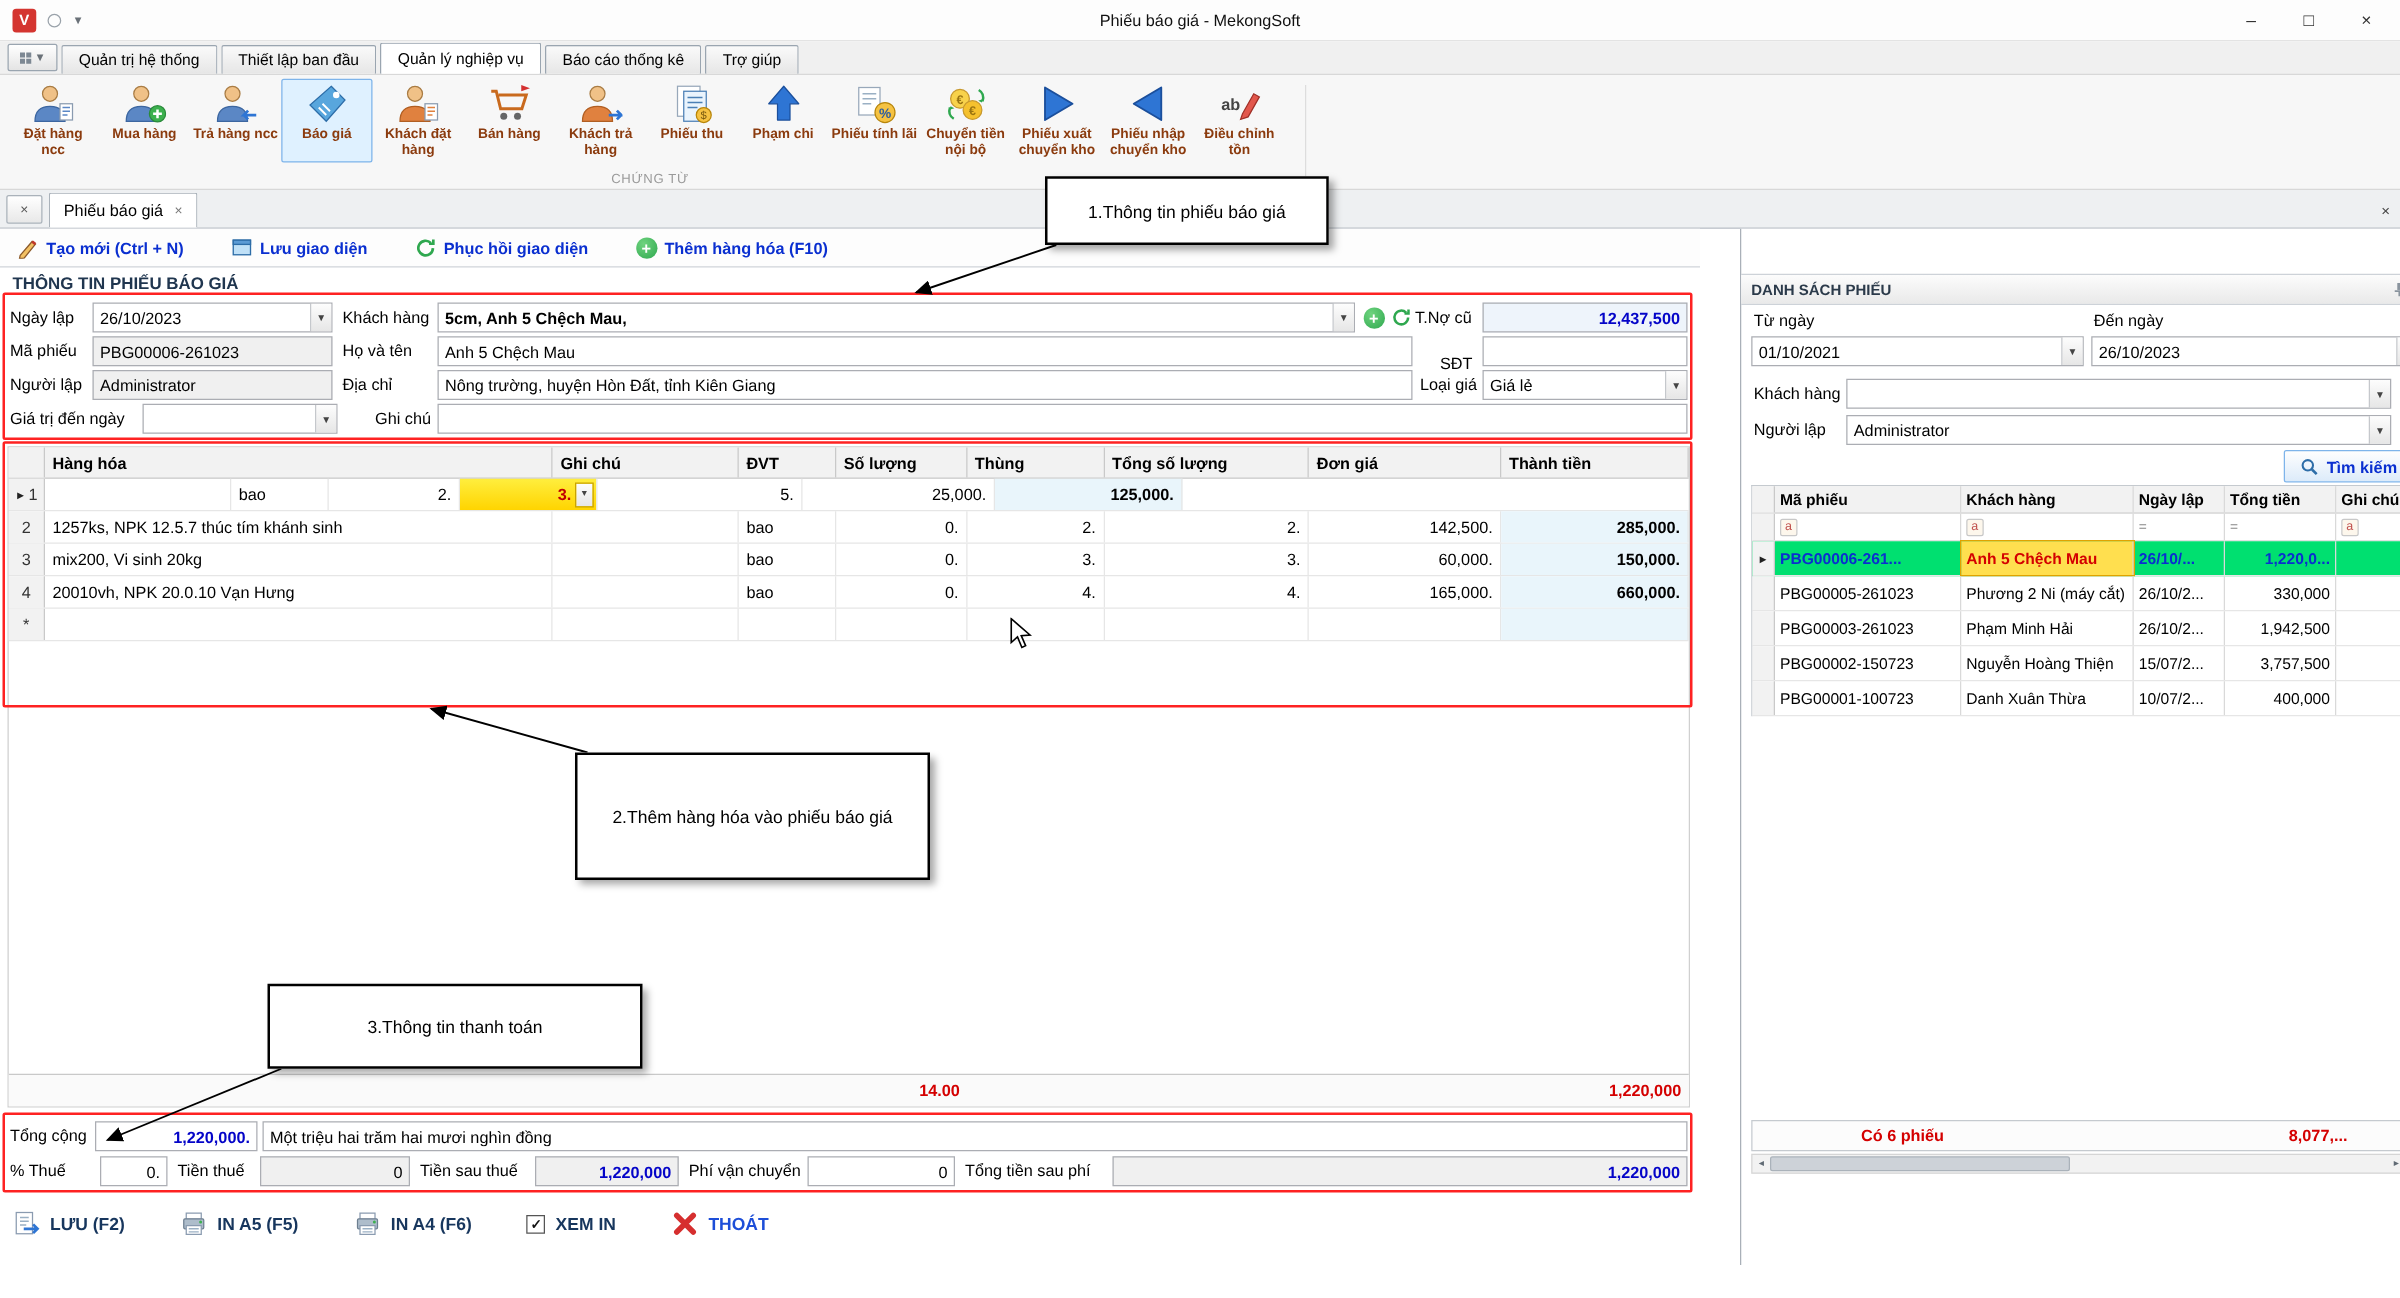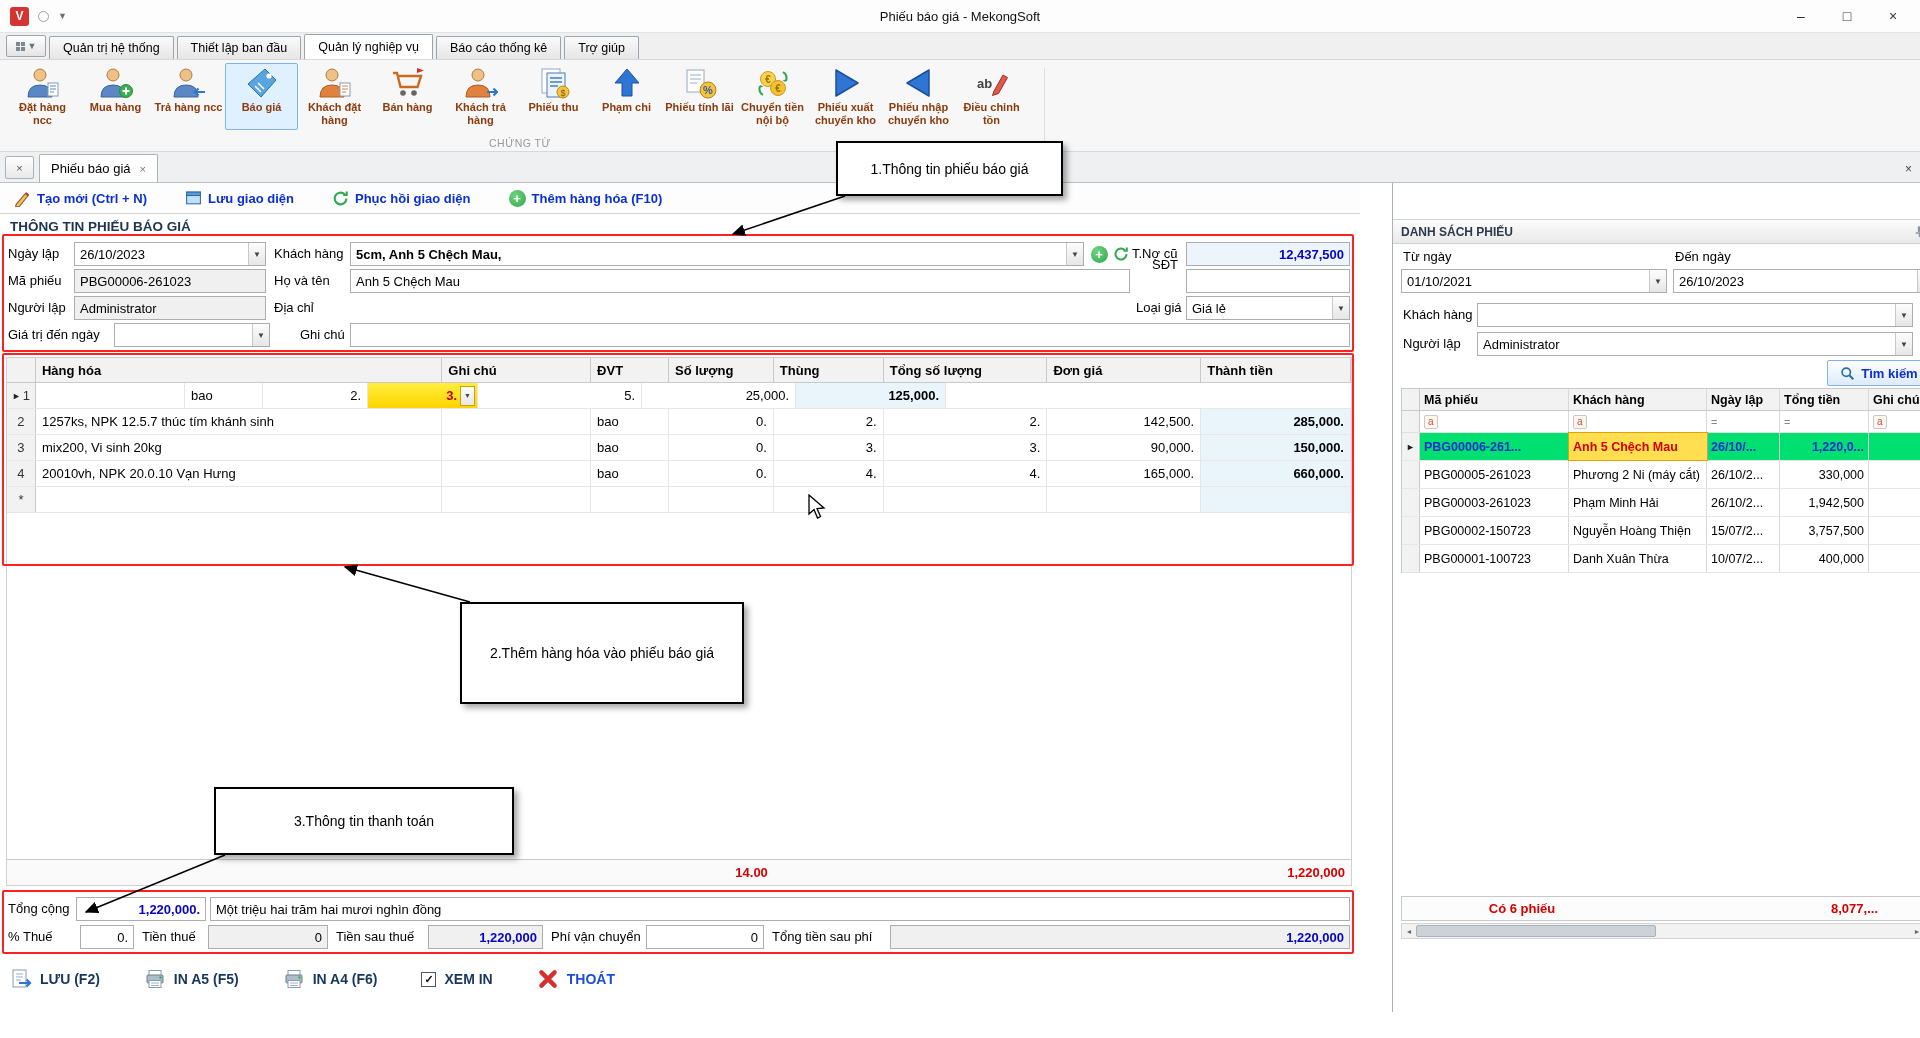--- a/index.html
+++ b/index.html
@@ -349,26 +349,27 @@
           <path d="M13.8 1.5v3.2h-3.2" fill="none" stroke="#2fa84f" stroke-width="2"></path>
         </svg>
     </span>
     <span class="lbl" style="left:1126px;top:3px">T.Nợ cũ</span>
     <input class="tb num blue ltblue" style="left: 1180px; top: 3px; width: 164px;" value="12,437,500">
 
     <span class="lbl" style="left:2px;top:30px">Mã phiếu</span>
     <input class="tb gray" style="left: 68px; top: 30px; width: 192px;" value="PBG00006-261023">
     <span class="lbl" style="left:268px;top:30px">Họ và tên</span>
     <input class="tb" style="left: 344px; top: 30px; width: 780px;" value="Anh 5 Chệch Mau">
-    <span class="lbl" style="left:1146px;top:14px">SĐT</span>
+    <span class="lbl" style="left:1146px;top:40px">SĐT</span>
     <input class="tb" style="left: 1180px; top: 30px; width: 164px;" value="">
 
     <span class="lbl" style="left:2px;top:57px">Người lập</span>
     <input class="tb gray" style="left: 68px; top: 57px; width: 192px;" value="Administrator">
     <span class="lbl" style="left:268px;top:57px">Địa chỉ</span>
+    <input class="tb" style="left: 344px; top: 57px; width: 780px;" value="Nông trường, huyện Hòn Đất, tỉnh Kiên Giang">
     <span class="lbl" style="left:1130px;top:57px">Loại giá</span>
     <div class="combo" style="left:1180px;top:57px;width:164px">
       <span class="combo-text">Giá lẻ</span>
       <span class="dd">▼</span>
     </div>
 
     <span class="lbl" style="left:2px;top:84px">Giá trị đến ngày</span>
     <div class="combo" style="left:108px;top:84px;width:156px">
       <span class="combo-text"></span>
       <span class="dd">▼</span>
@@ -422,21 +423,21 @@
     <div class="g-row">
       <div class="c gw0 ind">
           <span>3</span>
         </div>
       <div class="c gw1">mix200, Vi sinh 20kg</div>
       <div class="c gw2"></div>
       <div class="c gw3">bao</div>
       <div class="c gw4 r">0.</div>
       <div class="c gw5 r">3.</div>
       <div class="c gw6 r">3.</div>
-      <div class="c gw7 r">90,000.</div>
+      <div class="c gw7 r">60,000.</div>
       <div class="c gw8 r amount">150,000.</div>
     </div>
     <div class="g-row">
       <div class="c gw0 ind">
           <span>4</span>
         </div>
       <div class="c gw1">20010vh, NPK 20.0.10 Vạn Hưng</div>
       <div class="c gw2"></div>
       <div class="c gw3">bao</div>
       <div class="c gw4 r">0.</div>

